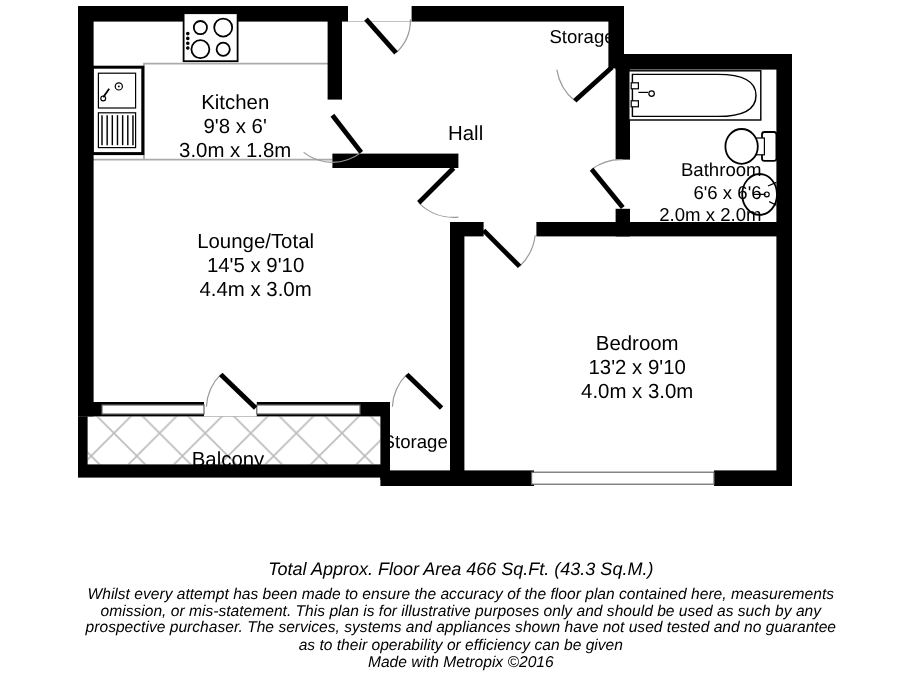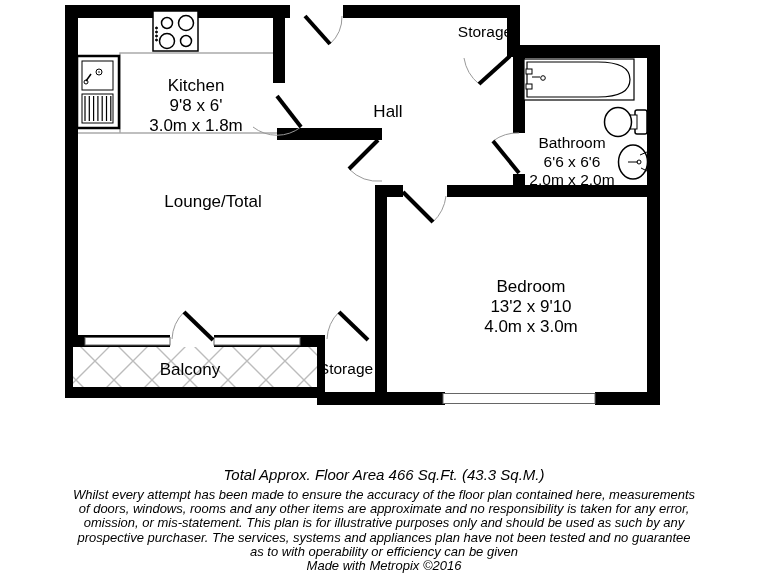--- a/index.html
+++ b/index.html
@@ -159,46 +159,47 @@
 </div>
 
 <div class="plan-label" style="left:388px;top:72px;margin-top:30px;">
   <div>Hall</div>
 </div>
 
 <div class="plan-label small" style="left:485px;top:23px;">
   <div>Storage</div>
 </div>
 
-<div class="plan-label small" style="left:572px;top:134px;">
+<div class="plan-label small" style="left:592px;top:134px;text-align:right;">
   <div>Bathroom</div>
   <div>6'6 x 6'6</div>
   <div>2.0m x 2.0m</div>
 </div>
 
 <div class="plan-label" style="left:213px;top:192px;">
   <div>Lounge/Total</div>
+  <div>14'5 x 9'10</div>
+  <div>4.4m x 3.0m</div>
 </div>
 
 <div class="plan-label" style="left:516px;top:277px;margin-left:15px;">
   <div>Bedroom</div>
   <div>13'2 x 9'10</div>
   <div>4.0m x 3.0m</div>
 </div>
 
-<div class="plan-label" style="left:190px;top:360px;">
+<div class="plan-label" style="left:190px;top:373px;">
   <div>Balcony</div>
 </div>
 
 <div class="plan-label small" style="left:346px;top:360px;">
   <div>Storage</div>
 </div>
 
 <div class="footer" id="total-line">Total Approx. Floor Area 466 Sq.Ft. (43.3 Sq.M.)</div>
 
 <div class="footer" id="disclaimer">
   <div>Whilst every attempt has been made to ensure the accuracy of the floor plan contained here, measurements</div>
-  <div>of doors, windows, rooms and any other items are approximate and no responsibility is taken for any error,</div>
   <div>omission, or mis-statement. This plan is for illustrative purposes only and should be used as such by any</div>
-  <div>prospective purchaser. The services, systems and appliances plan have not been tested and no guarantee</div>
-  <div>as to with operability or efficiency can be given</div>
+  <div>prospective purchaser. The services, systems and appliances shown have not used tested and no guarantee</div>
+  <div>as to their operability or efficiency can be given</div>
   <div>Made with Metropix ©2016</div>
 </div>
 
 </body></html>

